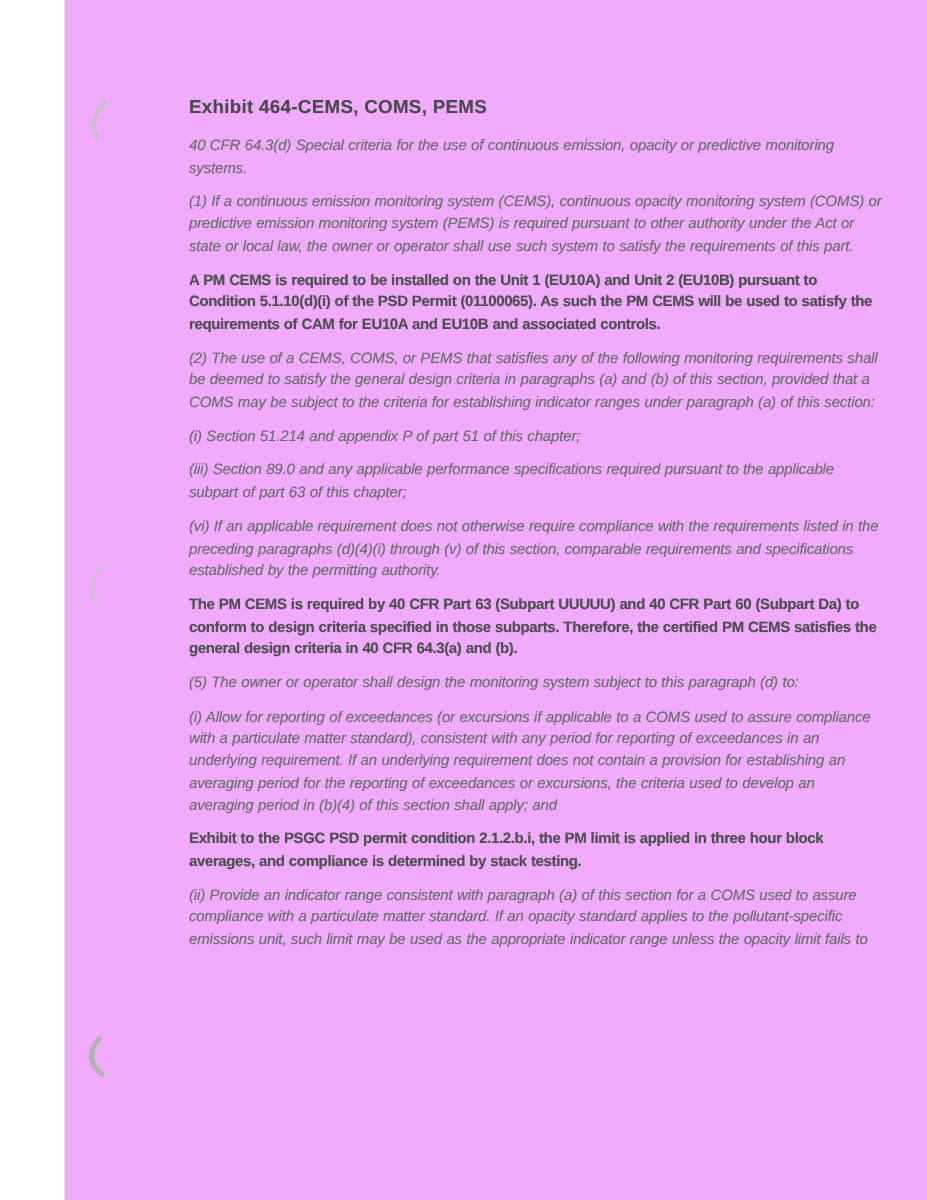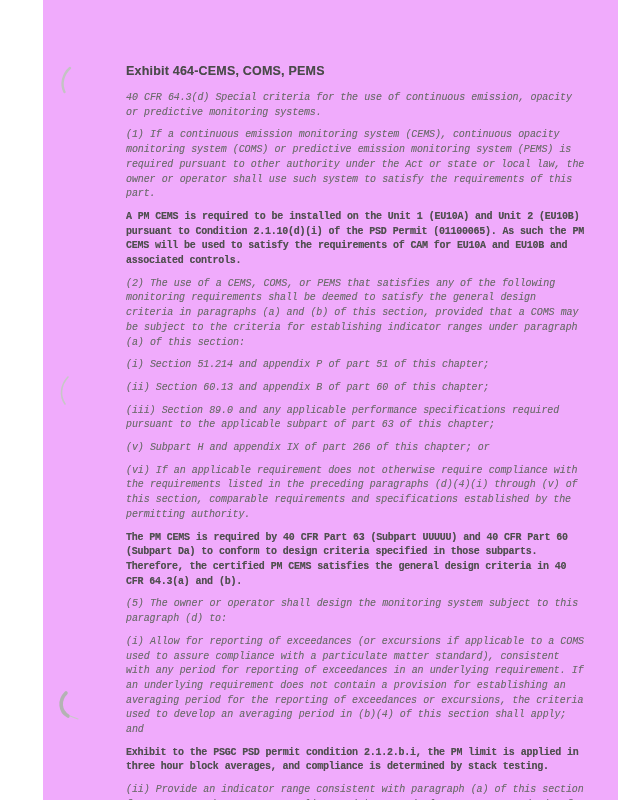--- a/index.html
+++ b/index.html
@@ -37,21 +37,20 @@
     letter-spacing: 0.2px;
     margin: 0 0 13px 0;
     text-shadow: 0 0 0.5px rgba(80,80,80,0.45);
   }
   .para {
     font-size: 10px;
     line-height: 14.7px;
     margin: 0 0 8px 0;
     letter-spacing: -0.1px;
     word-spacing: 0.3px;
-    font-family: Liberation Mono, monospace;
   }
   .para.italic {
     font-style: italic;
     color: #6b6b6b;
     text-shadow: 0 0 0.6px rgba(110,110,110,0.4);
   }
   .para.bold {
     font-weight: bold;
     color: #4f4f4f;
     letter-spacing: -0.25px;
@@ -68,26 +67,24 @@
     <path d="M 25 377 C 17.5 385 16.5 396 22 404" fill="none" stroke="#c7c7c7" stroke-width="1.6" stroke-linecap="round"></path>
     <path d="M 23 693 C 16 700 16.5 711 25 716" fill="none" stroke="#b3b3b3" stroke-width="3.6" stroke-linecap="round"></path>
     <path d="M 27 716 L 35 719" fill="none" stroke="#c9c9c9" stroke-width="1.2" stroke-linecap="round"></path>
   </svg>
 
   <div class="content">
     <h1 class="doc-title">Exhibit 464-CEMS, COMS, PEMS</h1>
     <div id="paragraphs">
         <p class="para italic">40 CFR 64.3(d) Special criteria for the use of continuous emission, opacity or predictive monitoring systems.</p>
         <p class="para italic">(1) If a continuous emission monitoring system (CEMS), continuous opacity monitoring system (COMS) or predictive emission monitoring system (PEMS) is required pursuant to other authority under the Act or state or local law, the owner or operator shall use such system to satisfy the requirements of this part.</p>
-        <p class="para bold">A PM CEMS is required to be installed on the Unit 1 (EU10A) and Unit 2 (EU10B) pursuant to Condition 2.1.10(d)(i) of the PSD Permit (01100065). As such the PM CEMS will be used to satisfy the requirements of CAM for EU10A and EU10B and associated controls.</p>
+        <p class="para bold">A PM CEMS is required to be installed on the Unit 1 (EU10A) and Unit 2 (EU10B) pursuant to Condition 5.1.10(d)(i) of the PSD Permit (01100065). As such the PM CEMS will be used to satisfy the requirements of CAM for EU10A and EU10B and associated controls.</p>
         <p class="para italic">(2) The use of a CEMS, COMS, or PEMS that satisfies any of the following monitoring requirements shall be deemed to satisfy the general design criteria in paragraphs (a) and (b) of this section, provided that a COMS may be subject to the criteria for establishing indicator ranges under paragraph (a) of this section:</p>
         <p class="para italic">(i) Section 51.214 and appendix P of part 51 of this chapter;</p>
-        <p class="para italic">(ii) Section 60.13 and appendix B of part 60 of this chapter;</p>
         <p class="para italic">(iii) Section 89.0 and any applicable performance specifications required pursuant to the applicable subpart of part 63 of this chapter;</p>
-        <p class="para italic">(v) Subpart H and appendix IX of part 266 of this chapter; or</p>
         <p class="para italic">(vi) If an applicable requirement does not otherwise require compliance with the requirements listed in the preceding paragraphs (d)(4)(i) through (v) of this section, comparable requirements and specifications established by the permitting authority.</p>
         <p class="para bold">The PM CEMS is required by 40 CFR Part 63 (Subpart UUUUU) and 40 CFR Part 60 (Subpart Da) to conform to design criteria specified in those subparts. Therefore, the certified PM CEMS satisfies the general design criteria in 40 CFR 64.3(a) and (b).</p>
         <p class="para italic">(5) The owner or operator shall design the monitoring system subject to this paragraph (d) to:</p>
         <p class="para italic">(i) Allow for reporting of exceedances (or excursions if applicable to a COMS used to assure compliance with a particulate matter standard), consistent with any period for reporting of exceedances in an underlying requirement. If an underlying requirement does not contain a provision for establishing an averaging period for the reporting of exceedances or excursions, the criteria used to develop an averaging period in (b)(4) of this section shall apply; and</p>
         <p class="para bold">Exhibit to the PSGC PSD permit condition 2.1.2.b.i, the PM limit is applied in three hour block averages, and compliance is determined by stack testing.</p>
         <p class="para italic">(ii) Provide an indicator range consistent with paragraph (a) of this section for a COMS used to assure compliance with a particulate matter standard. If an opacity standard applies to the pollutant-specific emissions unit, such limit may be used as the appropriate indicator range unless the opacity limit fails to</p>
       </div>
   </div>
 
 </div>

